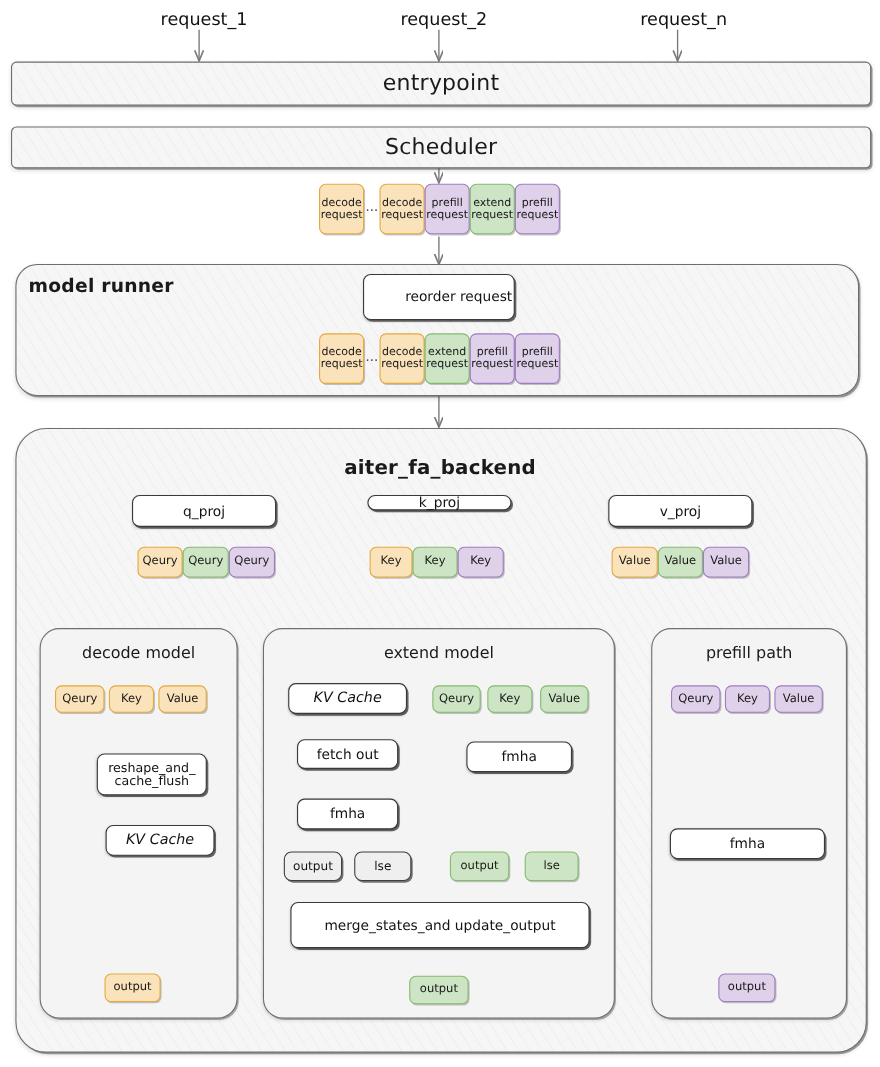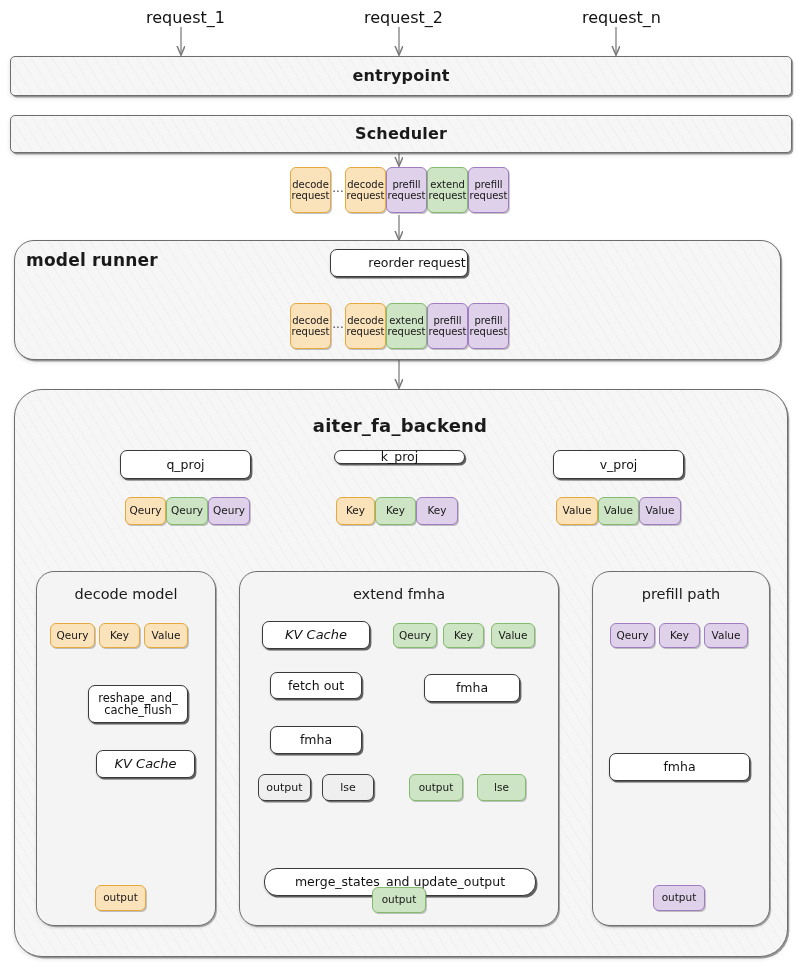--- a/index.html
+++ b/index.html
@@ -18,21 +18,21 @@
   .band{
     background:
       repeating-linear-gradient(58deg, rgba(0,0,0,.028) 0 1px, rgba(0,0,0,0) 1px 9px),
       #f6f6f6;
     border:1.6px solid #6d6d6d;
     box-shadow:1.6px 1.8px 0 -0.4px rgba(80,80,80,.55), 0 2px 4px rgba(0,0,0,.13);
   }
   .band.r4{border-radius:5px;}
   .band.r18{border-radius:20px;}
   .band.r26{border-radius:28px;}
-  .band-title{font-size:16px;letter-spacing:.2px;color:#1a1a1a;font-weight:bold;}
+  .band-title{font-size:20px;letter-spacing:.2px;color:#1a1a1a;}
   .band-title.bold{font-weight:bold;font-size:17px;}
 
   
   .panel{
     position:absolute;box-sizing:border-box;border:1.4px solid #6f6f6f;
     border-radius:18px;background:#f4f4f4;
     box-shadow:1.4px 1.6px 0 -0.4px rgba(95,95,95,.5),0 2px 3px rgba(0,0,0,.10);
   }
   .panel-title{position:absolute;width:100%;text-align:center;font-size:14.5px;color:#1a1a1a;}
 
@@ -192,21 +192,21 @@
         <span>prefill</span>
         <span>request</span>
       </div>
     </div>
 
   <div class="band r18" style="position:absolute;left:14px;top:240px;width:765px;height:118px;"></div>
   <div class="node" style="left:26px;top:247px;width:180px;height:26px;justify-content:flex-start;">
     <span class="band-title bold">model runner</span>
   </div>
 
-  <div class="node proc" style="left:330px;top:249px;width:138px;height:28px;padding-left:36px;">
+  <div class="node proc" style="left:330px;top:249px;width:138px;height:42px;padding-left:36px;">
     <span>reorder request</span>
   </div>
 
   <div id="reorder-queue">
       <div class="node chip two c-orange" style="left: 290px; top: 303px; width: 41px; height: 46px;">
         <span>decode</span>
         <span>request</span>
       </div>
       <div class="node" style="left: 331px; top: 312px; width: 14px; height: 24px; font-size: 12px; color: rgb(68, 68, 68);">...</div>
       <div class="node chip two c-orange" style="left: 345px; top: 303px; width: 41px; height: 46px;">
@@ -293,21 +293,21 @@
   <div class="node proc bold" style="left:96px;top:750px;width:99px;height:28px;">
     <span>KV Cache</span>
   </div>
 
 
   <div class="node chip c-orange" style="left:95px;top:885px;width:51px;height:26px;">
     <span>output</span>
     </div>
 
   <div class="panel" style="left:239px;top:571px;width:320px;height:355px;"></div>
-  <div class="panel-title" style="left:239px;top:586px;width:320px;"><span>extend fmha</span></div>
+  <div class="panel-title" style="left:239px;top:586px;width:320px;"><span>extend model</span></div>
 
   <div class="node proc bold" style="left:262px;top:621px;width:108px;height:28px;">
     <span>KV Cache</span>
   </div>
 
   <div class="node chip c-green" style="left:393px;top:623px;width:44px;height:25px;">
     <span>Qeury</span>
     </div>
   <div class="node chip c-green" style="left:443px;top:623px;width:41px;height:25px;">
     <span>Key</span>
@@ -335,21 +335,21 @@
     <span>lse</span>
     </div>
 
   <div class="node chip c-green" style="left:409px;top:774px;width:54px;height:27px;">
     <span>output</span>
     </div>
   <div class="node chip c-green" style="left:477px;top:774px;width:49px;height:27px;">
     <span>lse</span>
     </div>
 
-  <div class="node proc" style="left:264px;top:868px;width:272px;height:28px;border-radius:13px;">
+  <div class="node proc" style="left:264px;top:820px;width:272px;height:42px;">
     <span>merge_states_and update_output</span>
   </div>
 
   <div class="node chip c-green" style="left:372px;top:887px;width:54px;height:26px;">
     <span>output</span>
     </div>
 
   <div class="panel" style="left:592px;top:571px;width:178px;height:355px;"></div>
   <div class="panel-title" style="left:592px;top:586px;width:178px;"><span>prefill path</span></div>
 

